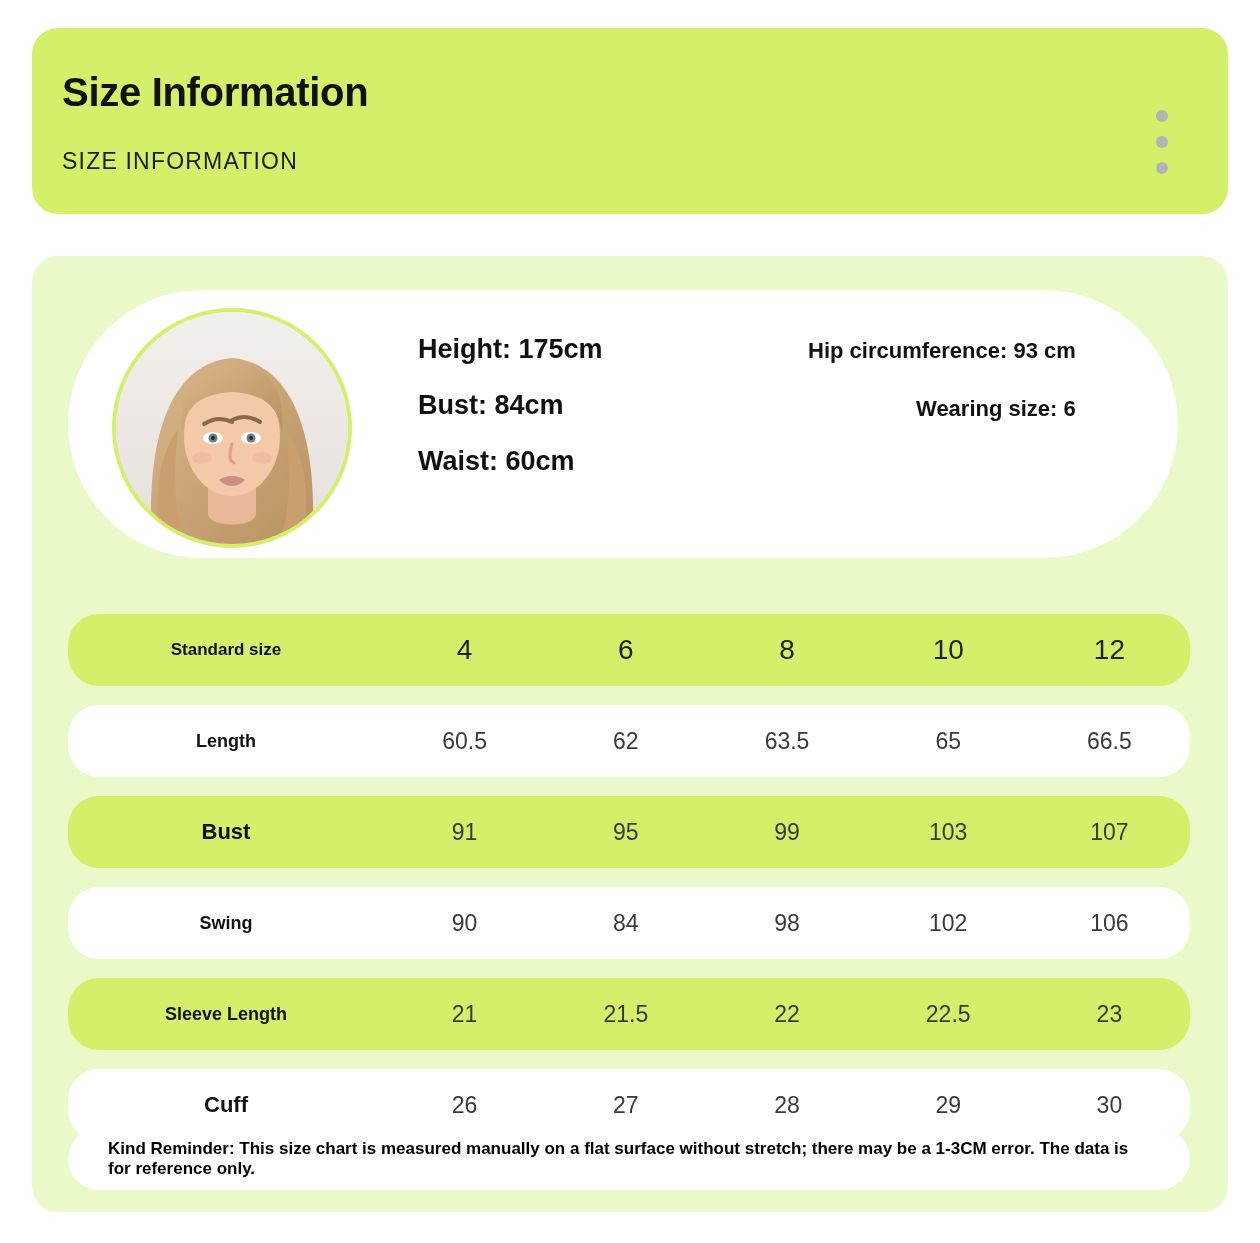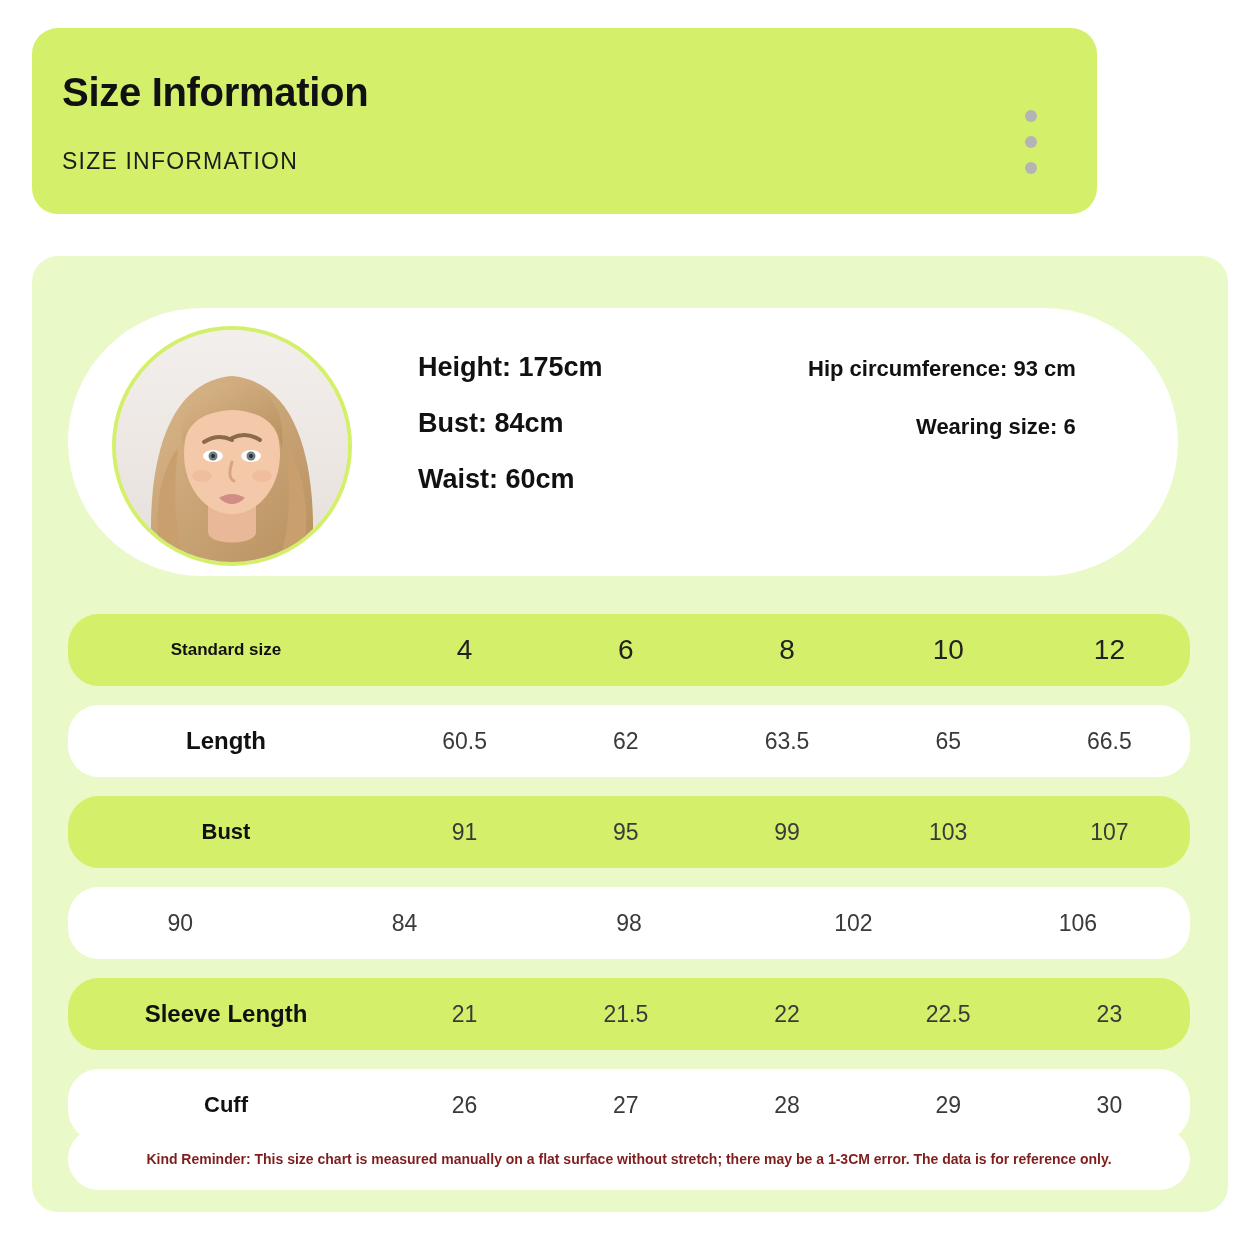--- a/index.html
+++ b/index.html
@@ -14,21 +14,21 @@
     color: #1a1a1a;
     position: relative;
     overflow: hidden;
   }
 
   
   .header {
     position: absolute;
     left: 32px;
     top: 28px;
-    width: 1065px;
+    width: 1196px;
     height: 186px;
     background: #d4f06a;
     border-radius: 26px;
     box-sizing: border-box;
     padding: 42px 0 0 30px;
   }
   .header-title {
     font-size: 40px;
     font-weight: bold;
     letter-spacing: -0.3px;
@@ -66,21 +66,21 @@
     width: 1196px;
     height: 956px;
     background: #eaf9c8;
     border-radius: 26px;
   }
 
   
   .model-card {
     position: absolute;
     left: 36px;
-    top: 52px;
+    top: 34px;
     width: 1110px;
     height: 268px;
     background: #ffffff;
     border-radius: 134px;
   }
   .avatar {
     position: absolute;
     left: 44px;
     top: 18px;
     width: 232px;
@@ -134,21 +134,21 @@
     align-items: center;
     height: 72px;
     border-radius: 31px;
     margin-bottom: 19px;
   }
   .row.green { background: #d4f06a; }
   .row.white { background: #ffffff; }
   .cell-label {
     width: 316px;
     text-align: center;
-    font-size: 24px;
+    font-size: 18px;
     font-weight: bold;
     color: #111;
   }
   .row.head .cell-label { font-size: 17px; }
   .cell {
     flex: 1;
     text-align: center;
     font-size: 23px;
     color: #3a3a3a;
     font-weight: 400;
@@ -163,24 +163,23 @@
     top: 872px;
     width: 1122px;
     height: 62px;
     background: #ffffff;
     border-radius: 31px;
     display: flex;
     align-items: center;
     justify-content: center;
   }
   .note-text {
-    font-size: 14px;
+    font-size: 17px;
     font-weight: bold;
-    color: #7f1d1d;
-    text-align: center;
+    color: #000000;
     padding: 0 40px;
   }
 </style>
 </head>
 <body>
 
 <div class="header">
   <div class="header-title">Size Information</div>
   <div class="header-sub">SIZE INFORMATION</div>
   <div class="dots">
@@ -272,20 +271,21 @@
     <div class="row green big">
       <div class="cell-label">Bust</div>
       <div class="cell">91</div>
       <div class="cell">95</div>
       <div class="cell">99</div>
       <div class="cell">103</div>
       <div class="cell">107</div>
     </div>
 
     <div class="row white">
+      <div class="cell-label">Swing</div>
       <div class="cell">90</div>
       <div class="cell">84</div>
       <div class="cell">98</div>
       <div class="cell">102</div>
       <div class="cell">106</div>
     </div>
 
     <div class="row green">
       <div class="cell-label">Sleeve Length</div>
       <div class="cell">21</div>

